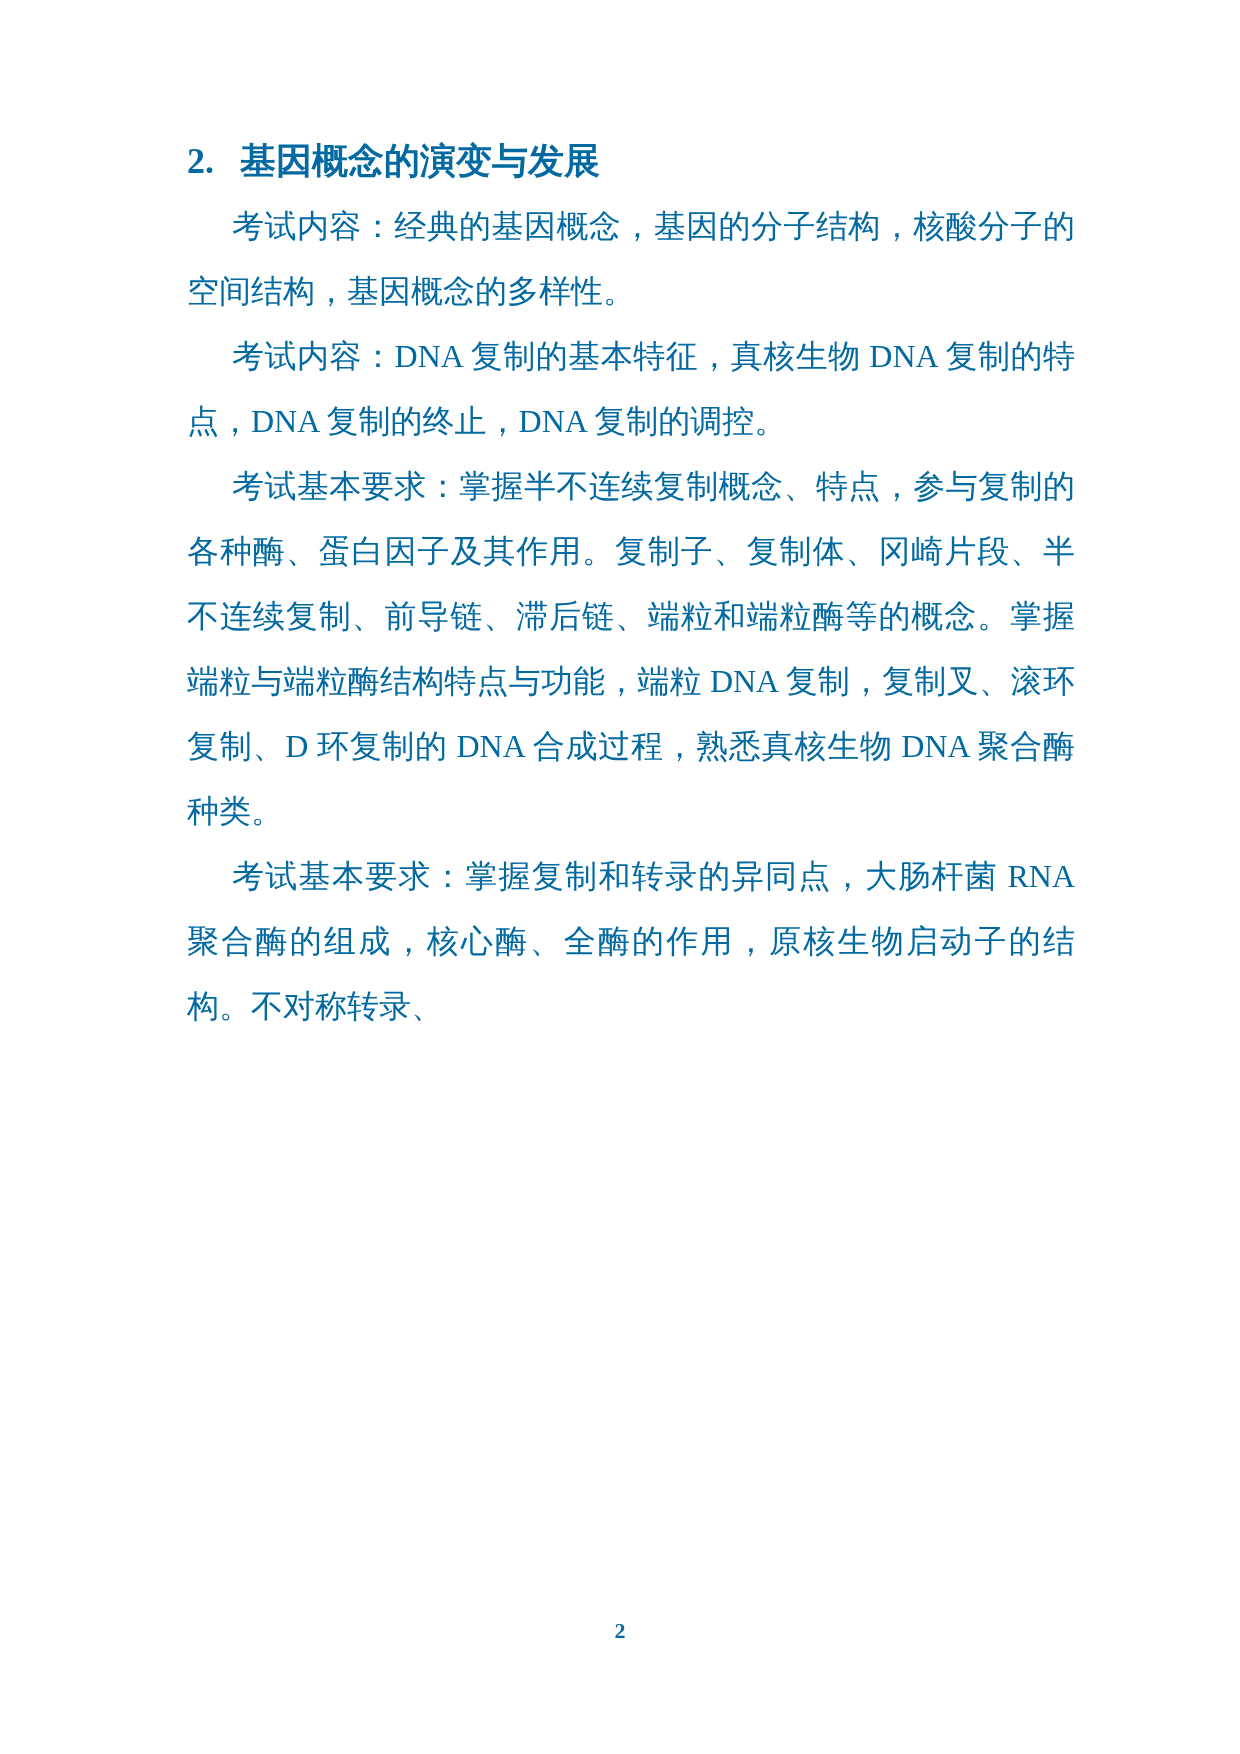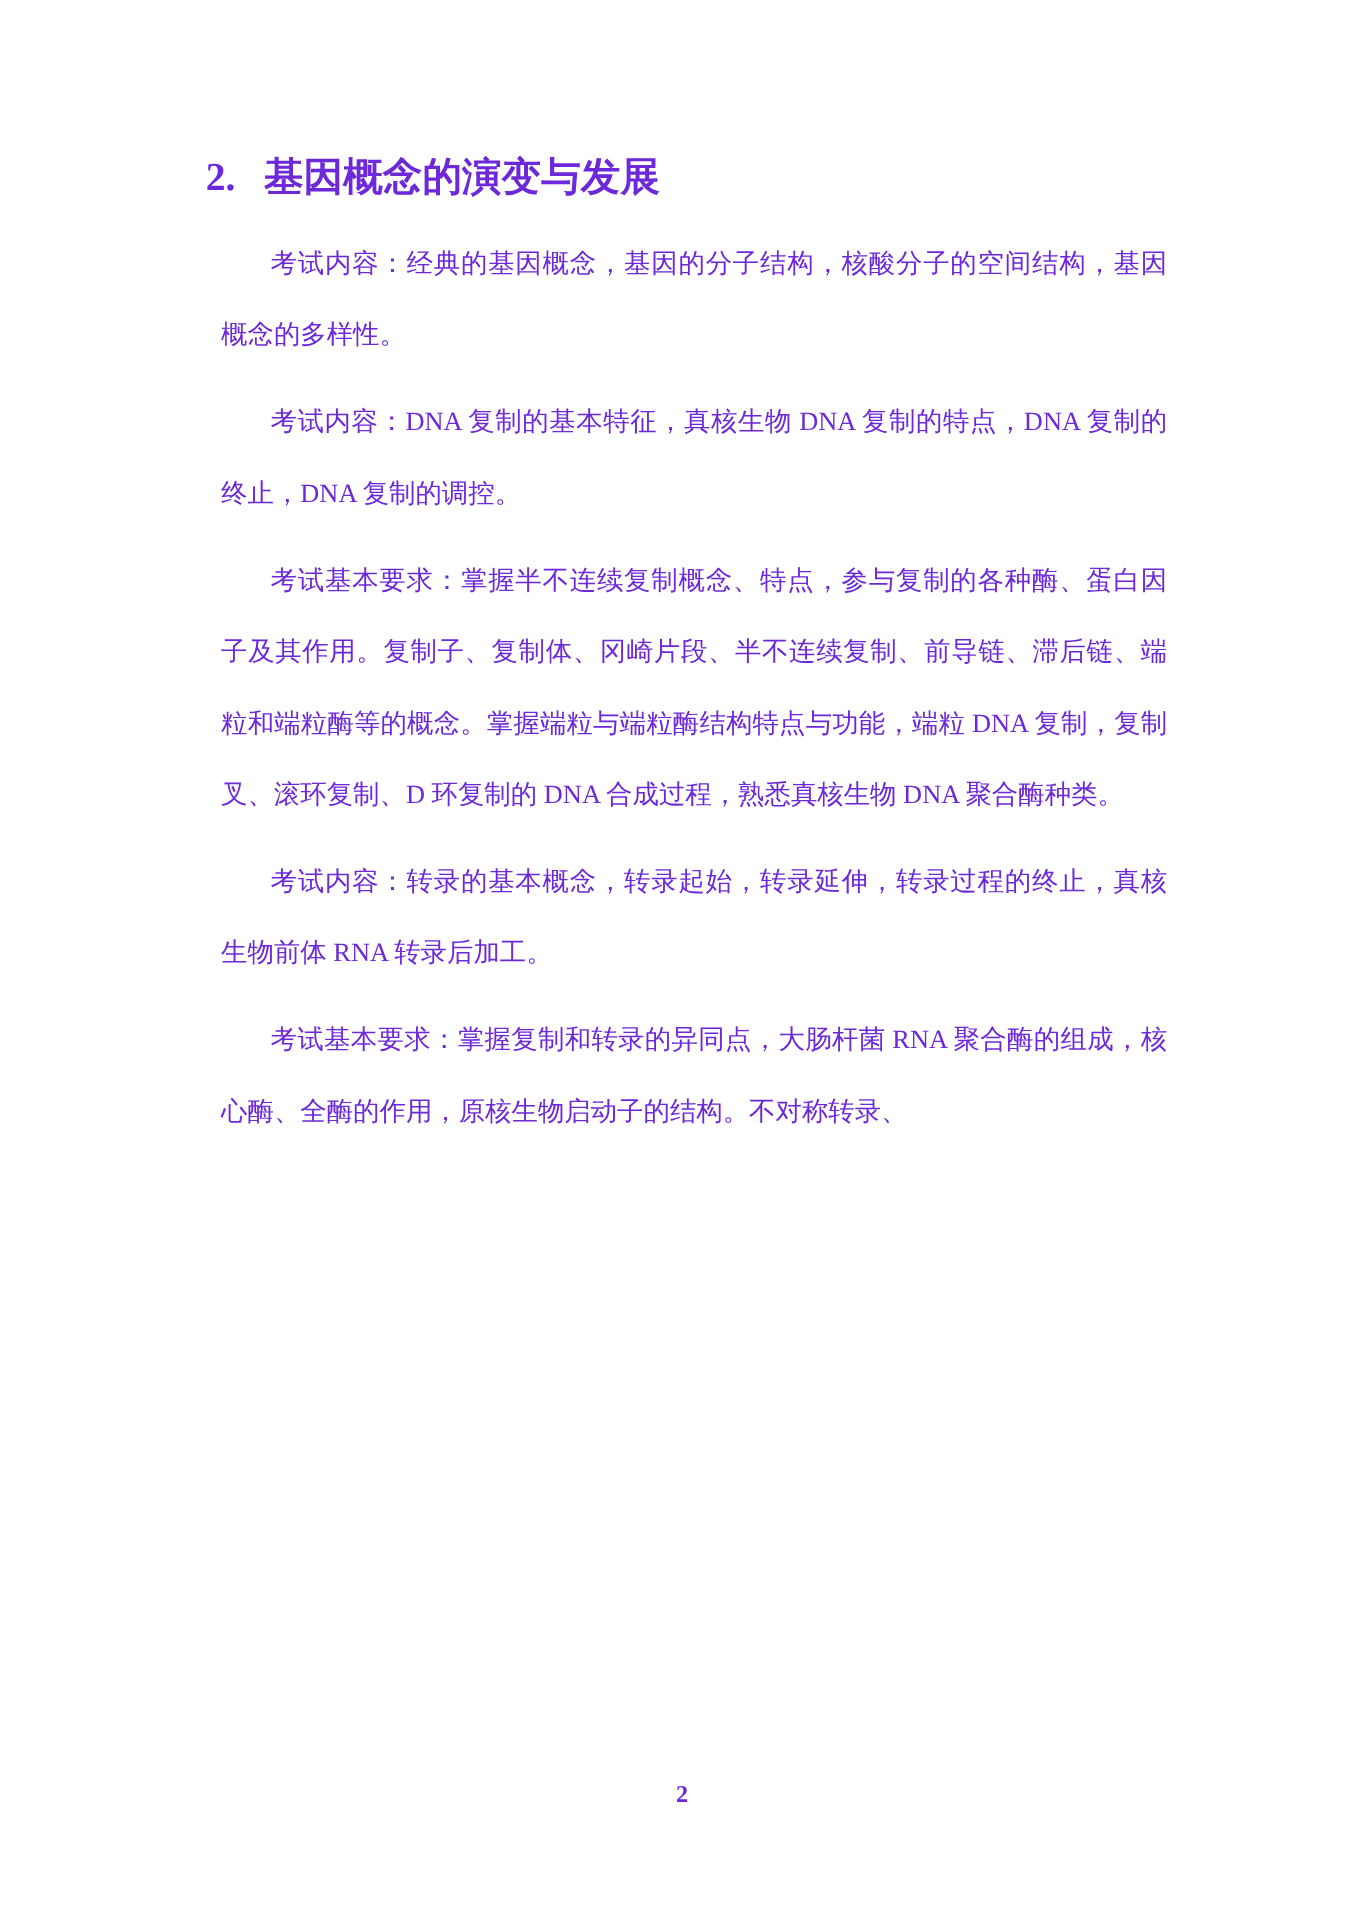--- a/index.html
+++ b/index.html
@@ -7,44 +7,44 @@
     padding: 0;
     background: #ffffff;
   }
   .page {
     position: relative;
     width: 1240px;
     height: 1754px;
     background: #ffffff;
     overflow: hidden;
     font-family: "Liberation Serif", "DejaVu Serif", serif;
-    color: #6d28d9;
+    color: #0369a1;
   }
   .content {
     position: absolute;
     left: 187px;
     top: 128px;
     width: 888px;
   }
   .section-heading {
     font-size: 36px;
     font-weight: bold;
     line-height: 66px;
     margin: 0;
     white-space: nowrap;
     font-family: "Liberation Serif", "DejaVu Serif", serif;
   }
   .section-heading .num {
     display: inline-block;
     margin-right: 26px;
   }
   .body-para {
-    font-size: 24px;
+    font-size: 32px;
     line-height: 65px;
-    margin: 14px;
+    margin: 0;
     text-align: justify;
     text-indent: 45px;
     word-break: break-all;
   }
   .page-footer {
     position: absolute;
     left: 0;
     top: 1618px;
     width: 1240px;
     text-align: center;
@@ -58,19 +58,18 @@
 
 <div class="page">
   <div class="content">
 
     <h2 class="section-heading"><span class="num">2.</span><span>基因概念的演变与发展</span></h2>
     <p class="body-para">考试内容：经典的基因概念，基因的分子结构，核酸分子的空间结构，基因概念的多样性。</p>
 
     <p class="body-para">考试内容：DNA 复制的基本特征，真核生物 DNA 复制的特点，DNA 复制的终止，DNA 复制的调控。</p>
     <p class="body-para">考试基本要求：掌握半不连续复制概念、特点，参与复制的各种酶、蛋白因子及其作用。复制子、复制体、冈崎片段、半不连续复制、前导链、滞后链、端粒和端粒酶等的概念。掌握端粒与端粒酶结构特点与功能，端粒 DNA 复制，复制叉、滚环复制、D 环复制的 DNA 合成过程，熟悉真核生物 DNA 聚合酶种类。</p>
 
-    <p class="body-para">考试内容：转录的基本概念，转录起始，转录延伸，转录过程的终止，真核生物前体 RNA 转录后加工。</p>
     <p class="body-para">考试基本要求：掌握复制和转录的异同点，大肠杆菌 RNA 聚合酶的组成，核心酶、全酶的作用，原核生物启动子的结构。不对称转录、</p>
 
   </div>
 
   <div class="page-footer">2</div>
 </div>
 
 </body></html>

